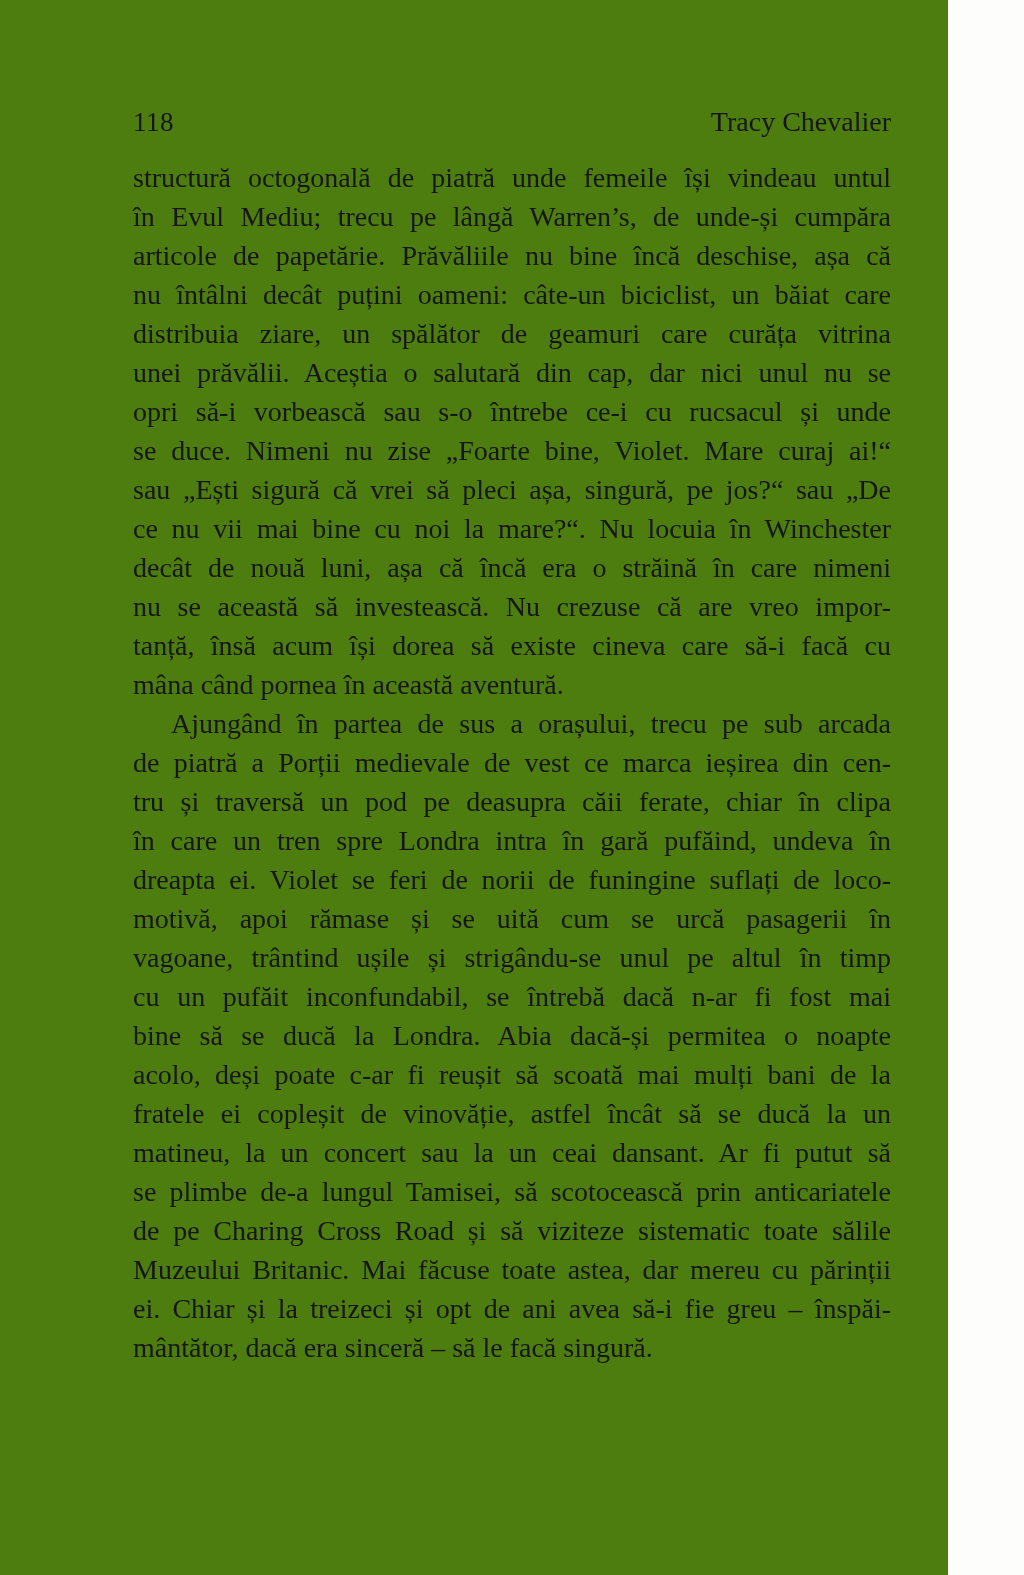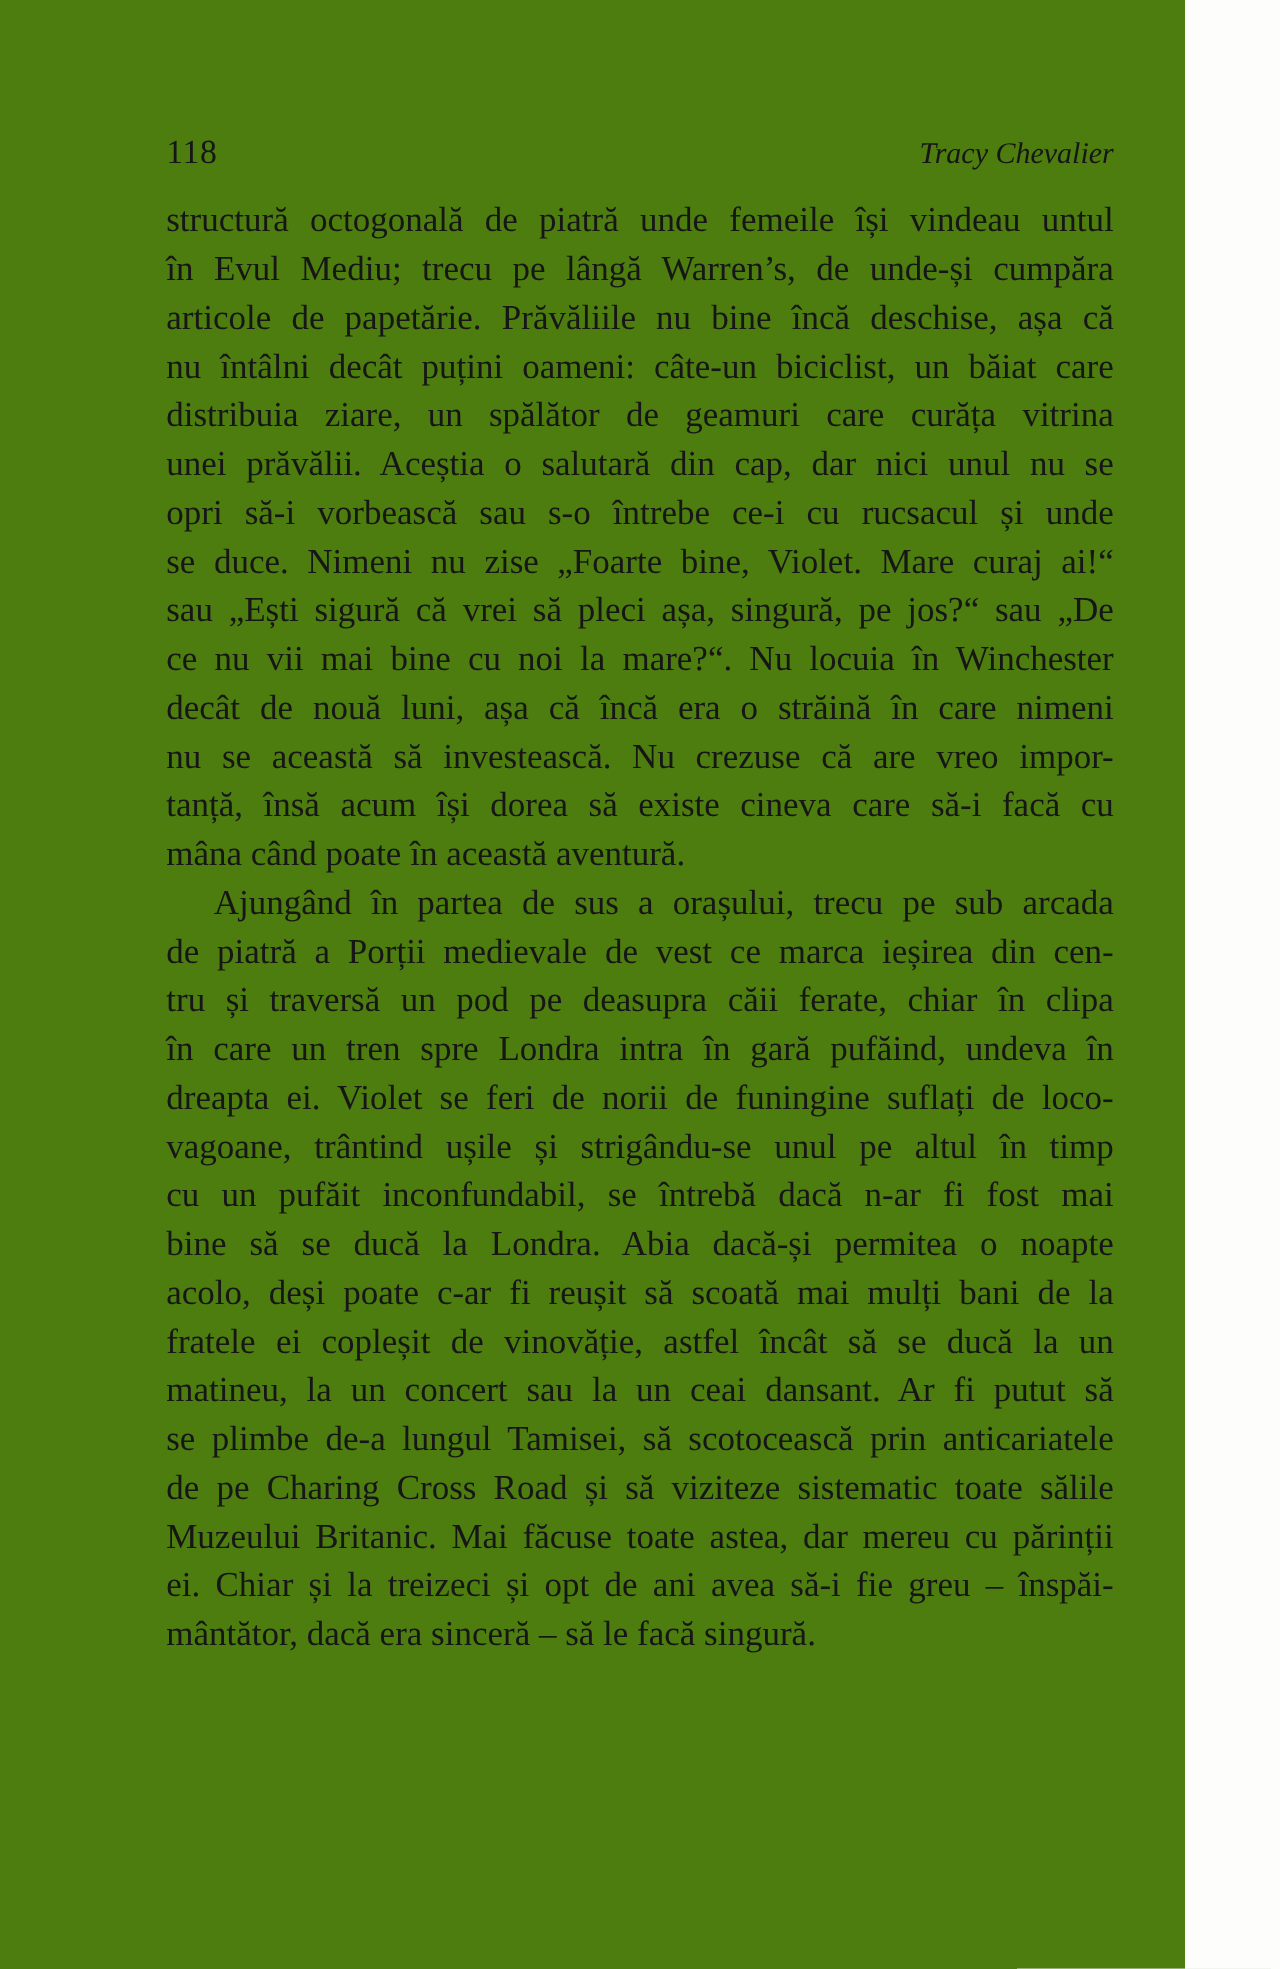--- a/index.html
+++ b/index.html
@@ -26,22 +26,21 @@
     display: flex;
     justify-content: space-between;
     align-items: baseline;
     margin-bottom: 20px;
   }
   .page-number {
     font-size: 27px;
     letter-spacing: 0.5px;
   }
   .running-header {
-    font-style: italic;
-    font-size: 24px;
+    font-size: 28px;
   }
   .body-text {
     width: 758px;
   }
   .paragraph .line {
     font-size: 28px;
     line-height: 39px;
     text-align: justify;
     text-align-last: justify;
     white-space: normal;
@@ -70,28 +69,29 @@
           <div class="line">nu întâlni decât puțini oameni: câte-un biciclist, un băiat care</div>
           <div class="line">distribuia ziare, un spălător de geamuri care curăța vitrina</div>
           <div class="line">unei prăvălii. Aceștia o salutară din cap, dar nici unul nu se</div>
           <div class="line">opri să-i vorbească sau s-o întrebe ce-i cu rucsacul și unde</div>
           <div class="line">se duce. Nimeni nu zise „Foarte bine, Violet. Mare curaj ai!“</div>
           <div class="line">sau „Ești sigură că vrei să pleci așa, singură, pe jos?“ sau „De</div>
           <div class="line">ce nu vii mai bine cu noi la mare?“. Nu locuia în Winchester</div>
           <div class="line">decât de nouă luni, așa că încă era o străină în care nimeni</div>
           <div class="line">nu se această să investească. Nu crezuse că are vreo impor-</div>
           <div class="line">tanță, însă acum își dorea să existe cineva care să-i facă cu</div>
-          <div class="line last">mâna când poate în această aventură.</div>
+          <div class="line last">mâna când pornea în această aventură.</div>
         </div>
         <div class="paragraph indent">
           <div class="line">Ajungând în partea de sus a orașului, trecu pe sub arcada</div>
           <div class="line">de piatră a Porții medievale de vest ce marca ieșirea din cen-</div>
           <div class="line">tru și traversă un pod pe deasupra căii ferate, chiar în clipa</div>
           <div class="line">în care un tren spre Londra intra în gară pufăind, undeva în</div>
           <div class="line">dreapta ei. Violet se feri de norii de funingine suflați de loco-</div>
+          <div class="line">motivă, apoi rămase și se uită cum se urcă pasagerii în</div>
           <div class="line">vagoane, trântind ușile și strigându-se unul pe altul în timp</div>
           <div class="line">cu un pufăit inconfundabil, se întrebă dacă n-ar fi fost mai</div>
           <div class="line">bine să se ducă la Londra. Abia dacă-și permitea o noapte</div>
           <div class="line">acolo, deși poate c-ar fi reușit să scoată mai mulți bani de la</div>
           <div class="line">fratele ei copleșit de vinovăție, astfel încât să se ducă la un</div>
           <div class="line">matineu, la un concert sau la un ceai dansant. Ar fi putut să</div>
           <div class="line">se plimbe de-a lungul Tamisei, să scotocească prin anticariatele</div>
           <div class="line">de pe Charing Cross Road și să viziteze sistematic toate sălile</div>
           <div class="line">Muzeului Britanic. Mai făcuse toate astea, dar mereu cu părinții</div>
           <div class="line">ei. Chiar și la treizeci și opt de ani avea să-i fie greu – înspăi-</div>

